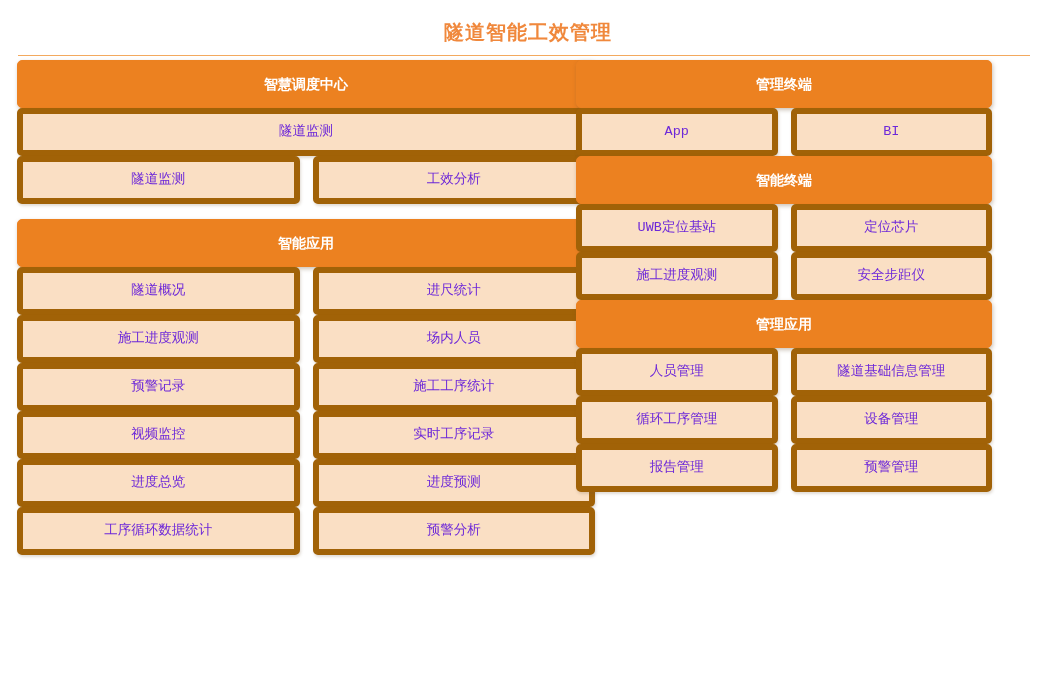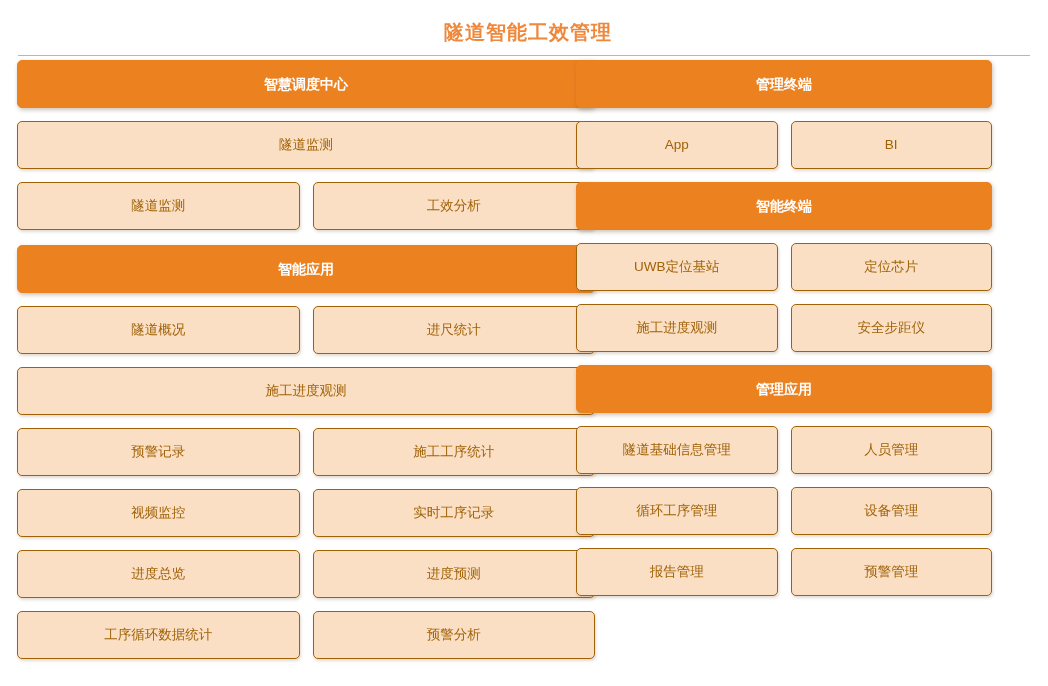--- a/index.html
+++ b/index.html
@@ -49,21 +49,20 @@
     position: absolute;
     top: 0;
   }
   #col-left  { left: 17px;  width: 578px; }
   #col-right { left: 576px; width: 416px; }
 
   
   .row {
     display: flex;
     gap: 13px;
-    margin-bottom: 13px;
     height: 48px;
   }
   .row.spaced { margin-bottom: 15px; }
 
   
   .cell {
     flex: 1 1 0;
     height: 48px;
     box-sizing: border-box;
     display: flex;
@@ -71,24 +70,25 @@
     justify-content: center;
     border-radius: 5px;
     font-size: 13.5px;
     line-height: 1;
     text-align: center;
     user-select: none;
   }
 
   .cell.leaf {
     background: #fadfc4;
-    border: 1px solid #a16207;
-    color: #a16207;
+    border: 6px solid #a16207;
+    color: #6d28d9;
     font-weight: 400;
     box-shadow: 1px 2px 3px rgba(120, 90, 60, 0.22);
+    font-family: Liberation Mono, monospace;
   }
 
   .cell.header {
     background: #ec8120;
     border: 1px solid #ec8120;
     color: #ffffff;
     font-weight: 700;
     font-size: 14px;
     box-shadow: 1px 2px 4px rgba(110, 80, 50, 0.35);
   }
@@ -123,20 +123,21 @@
       <div class="cell header">智能应用</div>
     </div>
 
     <div class="row">
       <div class="cell leaf">隧道概况</div>
       <div class="cell leaf">进尺统计</div>
     </div>
 
     <div class="row">
       <div class="cell leaf">施工进度观测</div>
+      <div class="cell leaf">场内人员</div>
     </div>
 
     <div class="row">
       <div class="cell leaf">预警记录</div>
       <div class="cell leaf">施工工序统计</div>
     </div>
 
     <div class="row">
       <div class="cell leaf">视频监控</div>
       <div class="cell leaf">实时工序记录</div>
@@ -177,22 +178,22 @@
     <div class="row">
       <div class="cell leaf">施工进度观测</div>
       <div class="cell leaf">安全步距仪</div>
     </div>
 
     <div class="row full">
       <div class="cell header">管理应用</div>
     </div>
 
     <div class="row">
+      <div class="cell leaf">人员管理</div>
       <div class="cell leaf">隧道基础信息管理</div>
-      <div class="cell leaf">人员管理</div>
     </div>
 
     <div class="row">
       <div class="cell leaf">循环工序管理</div>
       <div class="cell leaf">设备管理</div>
     </div>
 
     <div class="row">
       <div class="cell leaf">报告管理</div>
       <div class="cell leaf">预警管理</div>

